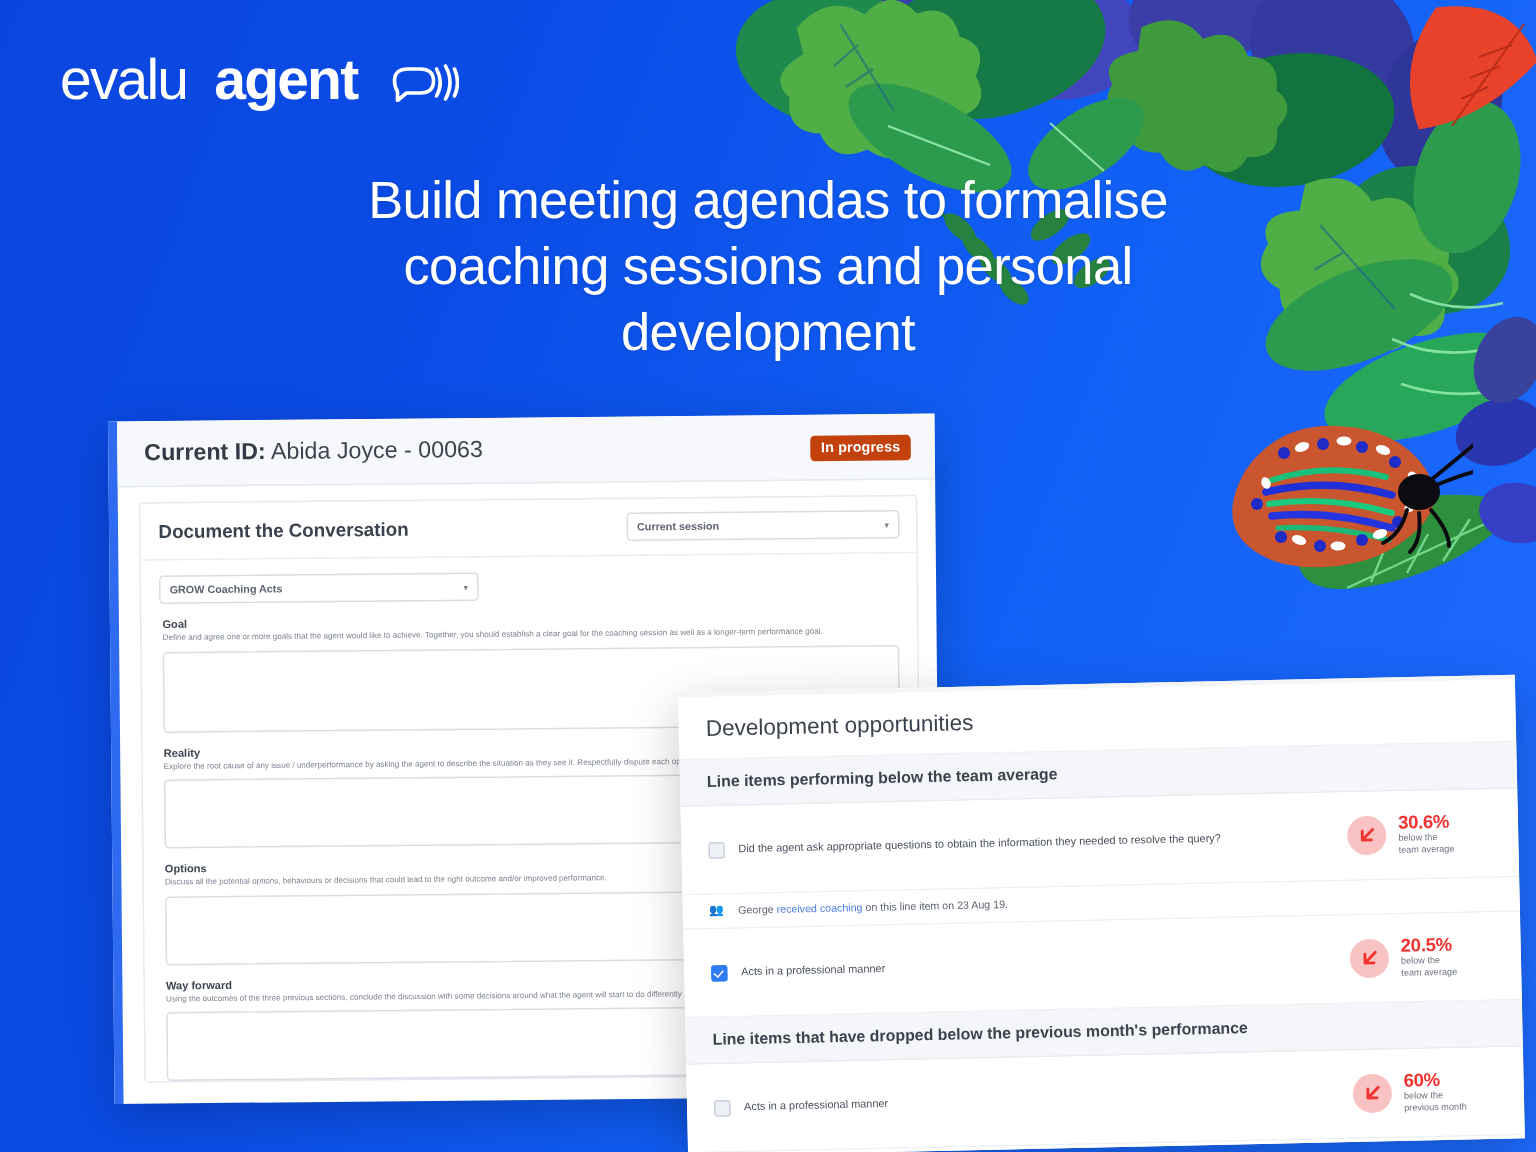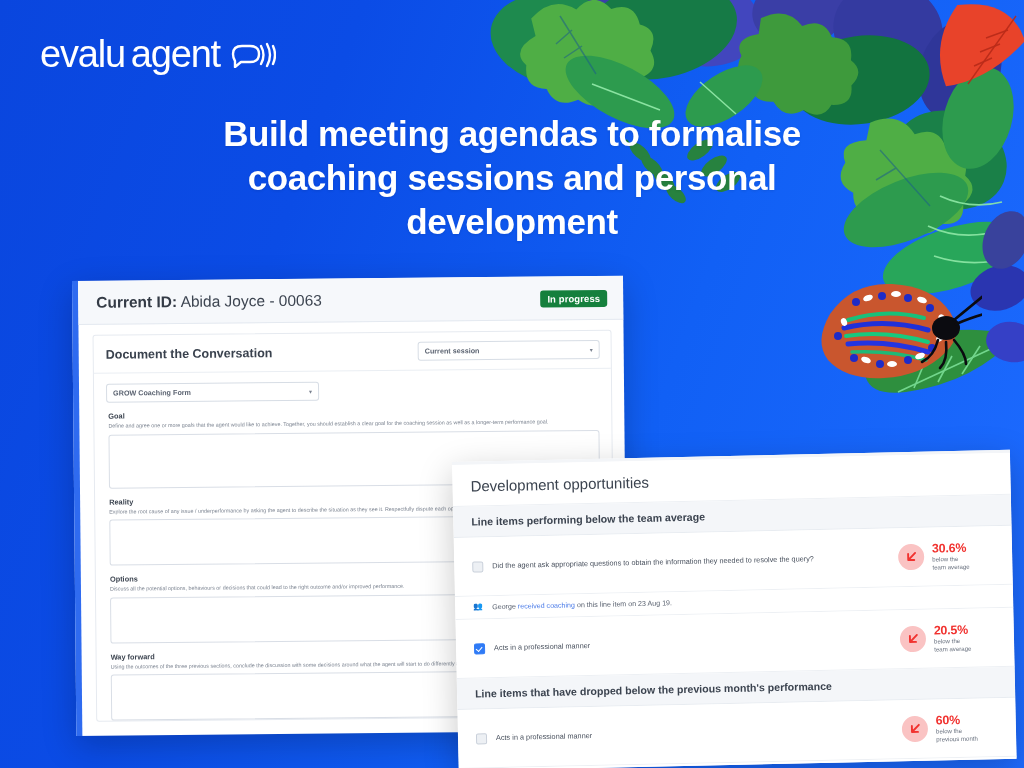--- a/index.html
+++ b/index.html
@@ -14,32 +14,32 @@
     background: linear-gradient(110deg, #0A46DE 0%, #0B4CE6 28%, #1160F5 62%, #1E6BFF 100%);
     overflow: hidden;
   }
 
   
   .foliage { position: absolute; inset: 0; pointer-events: none; }
 
   
   #logo {
     position: absolute; left: 40px; top: 33px;
-    display: flex; align-items: center; gap: 6px;
+    display: flex; align-items: center; gap: 18px;
     color: #fff;
   }
   #logo .lt { font-size: 38px; font-weight: 400; letter-spacing: -1.2px; }
-  #logo .hv { font-size: 38px; font-weight: 400; letter-spacing: -1.2px; }
+  #logo .hv { font-size: 38px; font-weight: 700; letter-spacing: -1.2px; }
   #logo .mark { margin-left: 4px; display: block; }
 
   
   #headline {
     position: absolute; left: 182px; top: 112px; width: 660px;
     text-align: center; color: #fff;
-    font-size: 35px; font-weight: 700; line-height: 44px;
+    font-size: 35px; font-weight: 400; line-height: 44px;
     letter-spacing: -0.4px;
     text-shadow: 0 1px 3px rgba(0,0,0,.10);
   }
 
   
   .shot {
     position: absolute;
     background: #fff;
     box-shadow: 0 10px 34px rgba(0,0,0,.22);
     overflow: hidden;
@@ -55,21 +55,21 @@
   }
   #card1 .c1head {
     background: #F6F8FB;
     padding: 13px 16px 12px 18px;
     border-bottom: 1px solid #E4E9F0;
     display: flex; align-items: center; justify-content: space-between;
   }
   #card1 .rec-title { font-size: 15.5px; color: #3C4450; font-weight: 400; }
   #card1 .rec-title b { font-weight: 700; color: #343B46; }
   .badge {
-    background: #15803d; color: #fff;
+    background: #c2410c; color: #fff;
     font-size: 9.5px; font-weight: 700;
     padding: 3px 7px 3px 7px; border-radius: 3px;
     letter-spacing: .1px; white-space: nowrap;
   }
   #card1 .panel { margin: 10px 12px 0 14px; border: 1px solid #E6EAF0; border-radius: 3px; background:#fff;}
   #card1 .panelhead {
     display:flex; align-items:center; justify-content:space-between;
     padding: 9px 11px 9px 12px; border-bottom: 1px solid #EAEEF3;
   }
   #card1 .panelhead .t { font-size: 12.5px; font-weight: 700; color: #3A424E; }
@@ -316,21 +316,21 @@
     <div class="panel">
       <div class="panelhead">
         <div class="t">Document the Conversation</div>
         <div class="sel" id="selSession">
           <span class="cv">Current session</span>
           <span class="ar">▾</span>
         </div>
       </div>
 
       <div class="sel" id="selForm">
-        <span class="cv">GROW Coaching Form</span>
+        <span class="cv">GROW Coaching Acts</span>
         <span class="ar">▾</span>
       </div>
 
       <div class="field">
         <div class="lbl">Goal</div>
         <div class="hint">Define and agree one or more goals that the agent would like to achieve. Together, you should establish a clear goal for the coaching session as well as a longer-term performance goal.</div>
         <div class="box tall"></div>
       </div>
 
       <div class="field">

